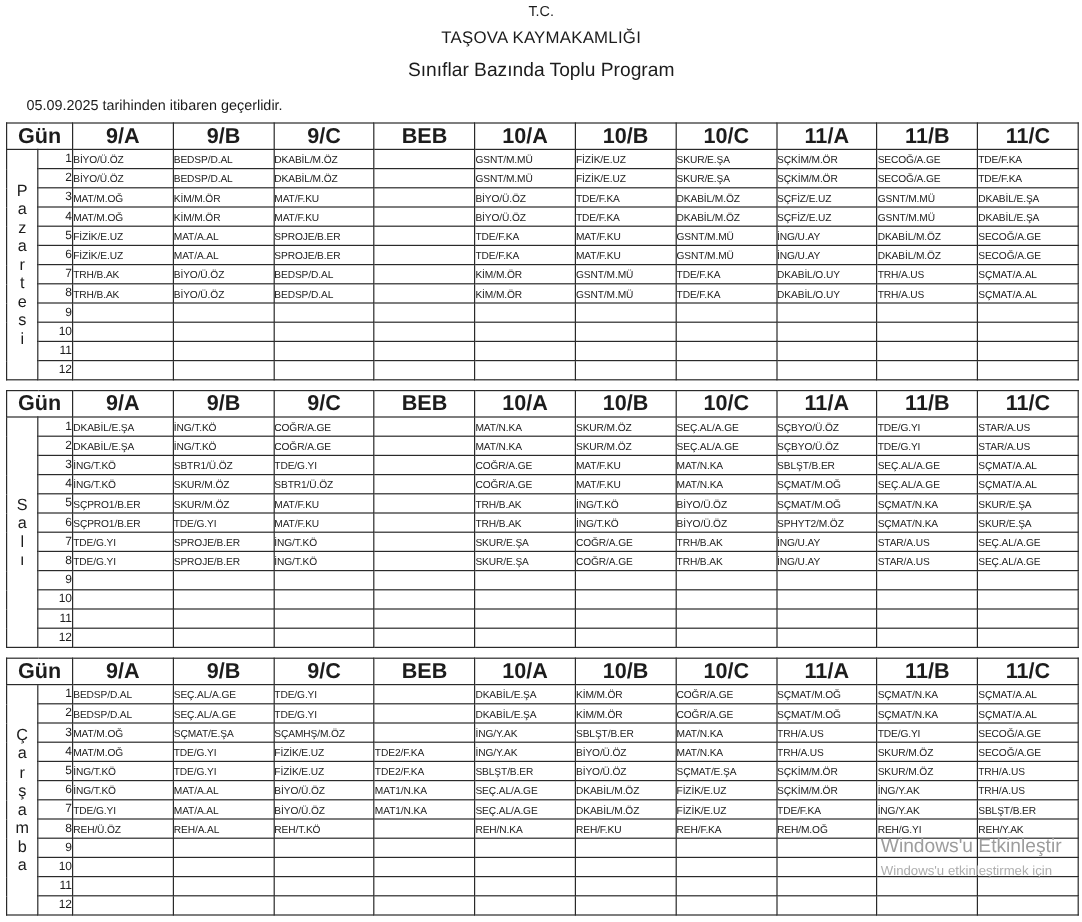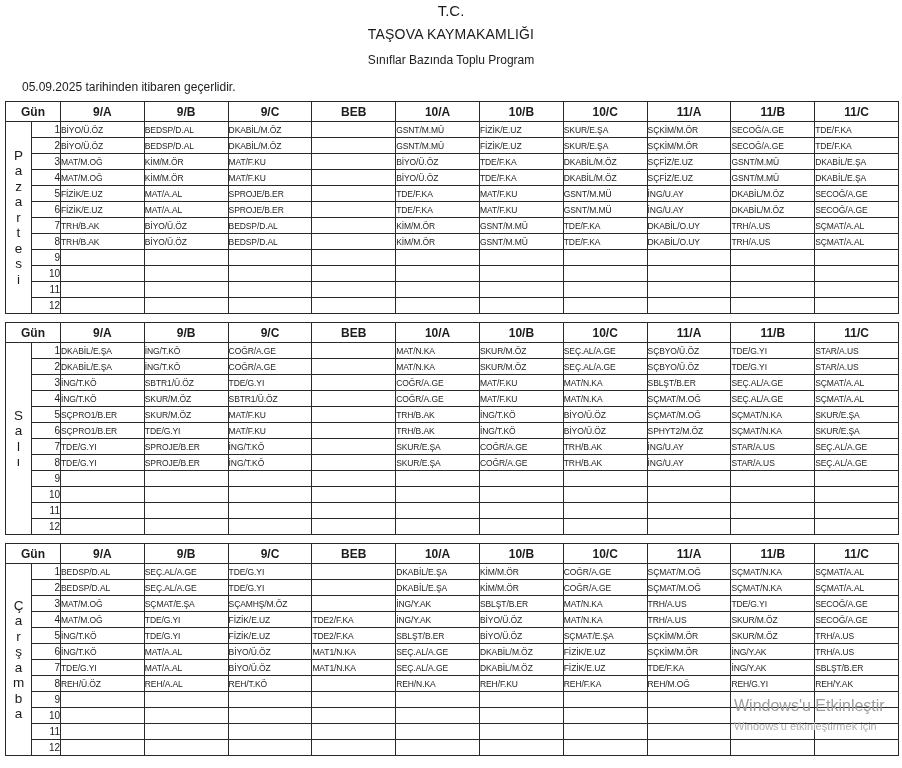--- a/index.html
+++ b/index.html
@@ -3,39 +3,39 @@
 <meta charset="utf-8">
 <style>
   html,body{margin:0;padding:0;}
   body{
     width:902px;height:768px;overflow:hidden;position:relative;
     background:#ffffff;color:#1c1c1c;
     font-family:"Liberation Sans", sans-serif;
     -webkit-font-smoothing:antialiased;
   }
   .titles{text-align:center;}
-  .t1{font-size:15px;padding-top:2px;}
+  .t1{font-size:12px;padding-top:2px;}
   .t2{font-size:14px;padding-top:7px;letter-spacing:.2px;}
   .t3{font-size:13.5px;padding-top:9px;}
-  .t4{font-size:12px;padding-top:11px;}
+  .t4{font-size:16px;padding-top:11px;}
   .note{font-size:12px;margin:13px 0 7px 22px;text-align:left;}
 
   .tables{margin-left:5px;}
   table.day-table{
     border-collapse:collapse;table-layout:fixed;width:893px;
     margin:0 0 8px 0;
   }
   table.day-table th, table.day-table td{
     border:1px solid #2a2a2a;overflow:hidden;white-space:nowrap;
     padding:0;
   }
   table.day-table tr{height:16px;}
   table.day-table tr.head{height:20px;}
   table.day-table th{
-    font-size:12px;font-weight:bold;text-align:center;vertical-align:middle;
+    font-size:18px;font-weight:bold;text-align:center;vertical-align:middle;
   }
   td.num{font-size:10px;text-align:right;padding-right:7px;vertical-align:middle;}
   td.cell{font-size:8.5px;text-align:left;padding-left:3px;vertical-align:middle;letter-spacing:-0.1px;}
   td.dayname{vertical-align:middle;text-align:center;}
   .daywrap{display:flex;flex-direction:column;justify-content:center;align-items:center;}
   .daywrap div{font-size:13.5px;line-height:15.5px;}
   col.col-day{width:26px;}
   col.col-num{width:29px;}
   col.col-class{width:83.8px;}
 

